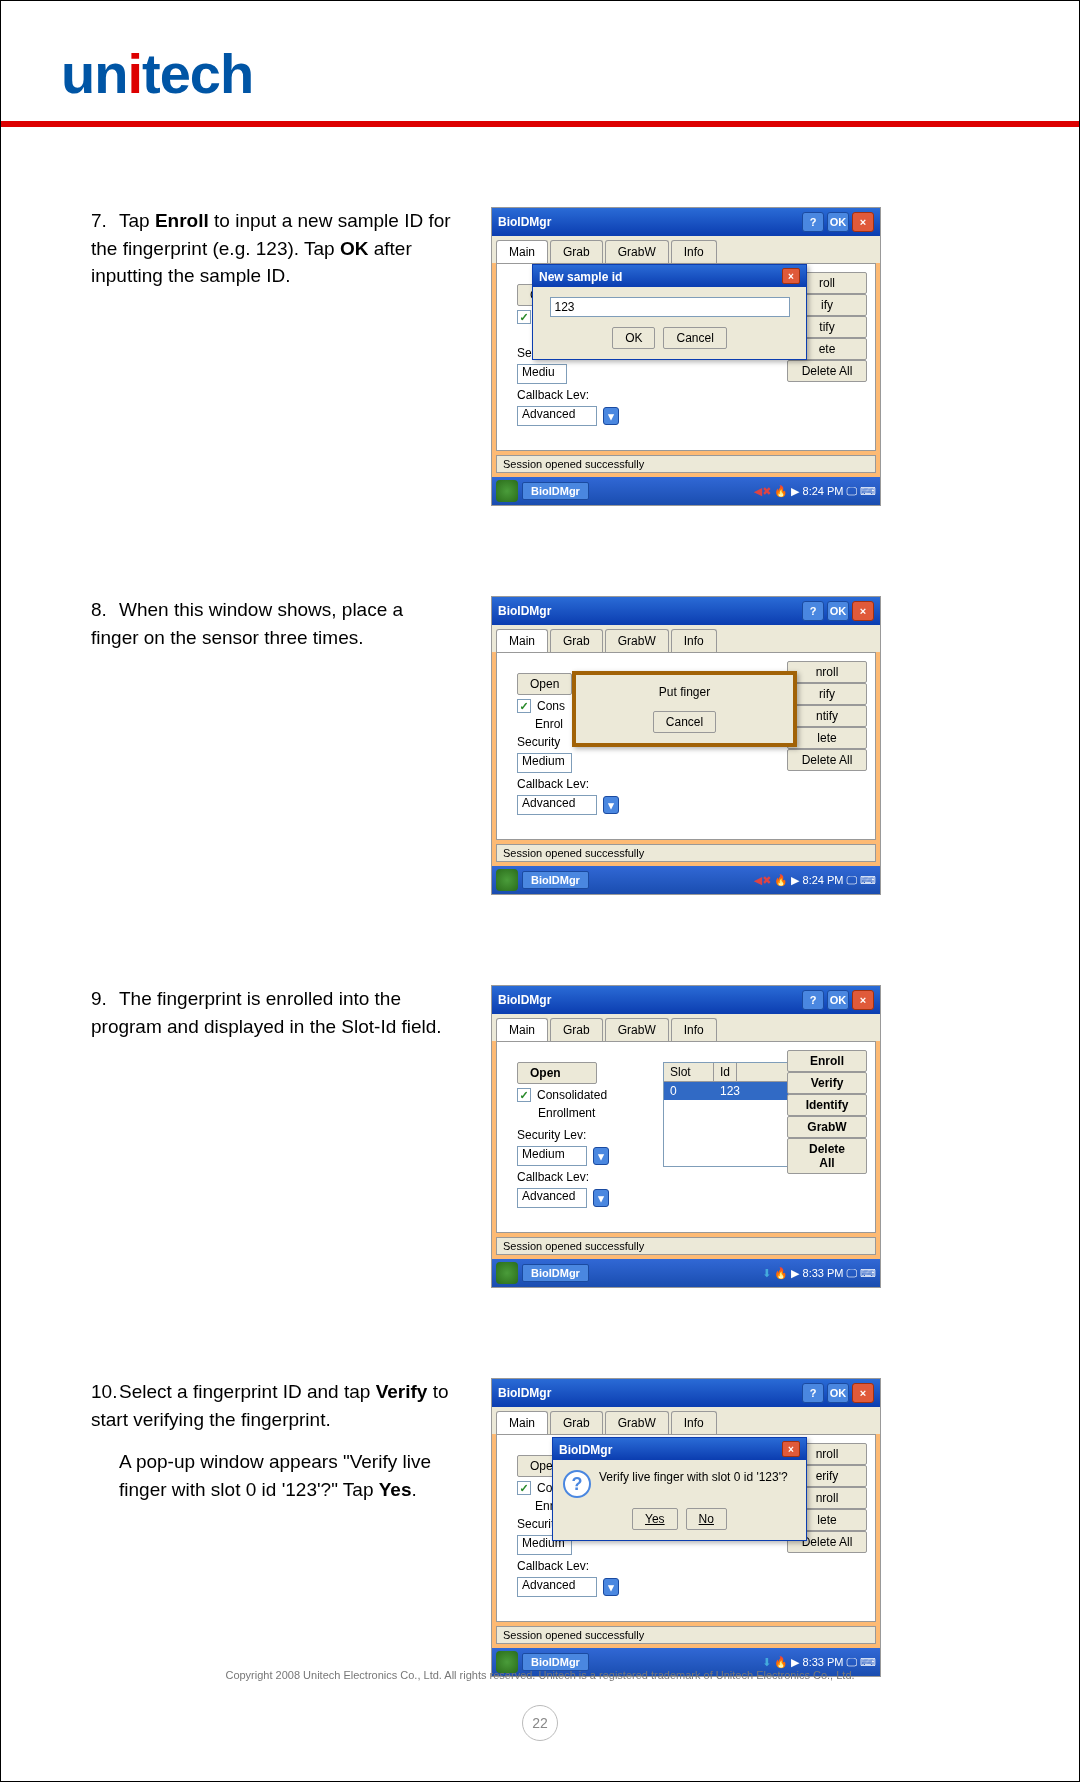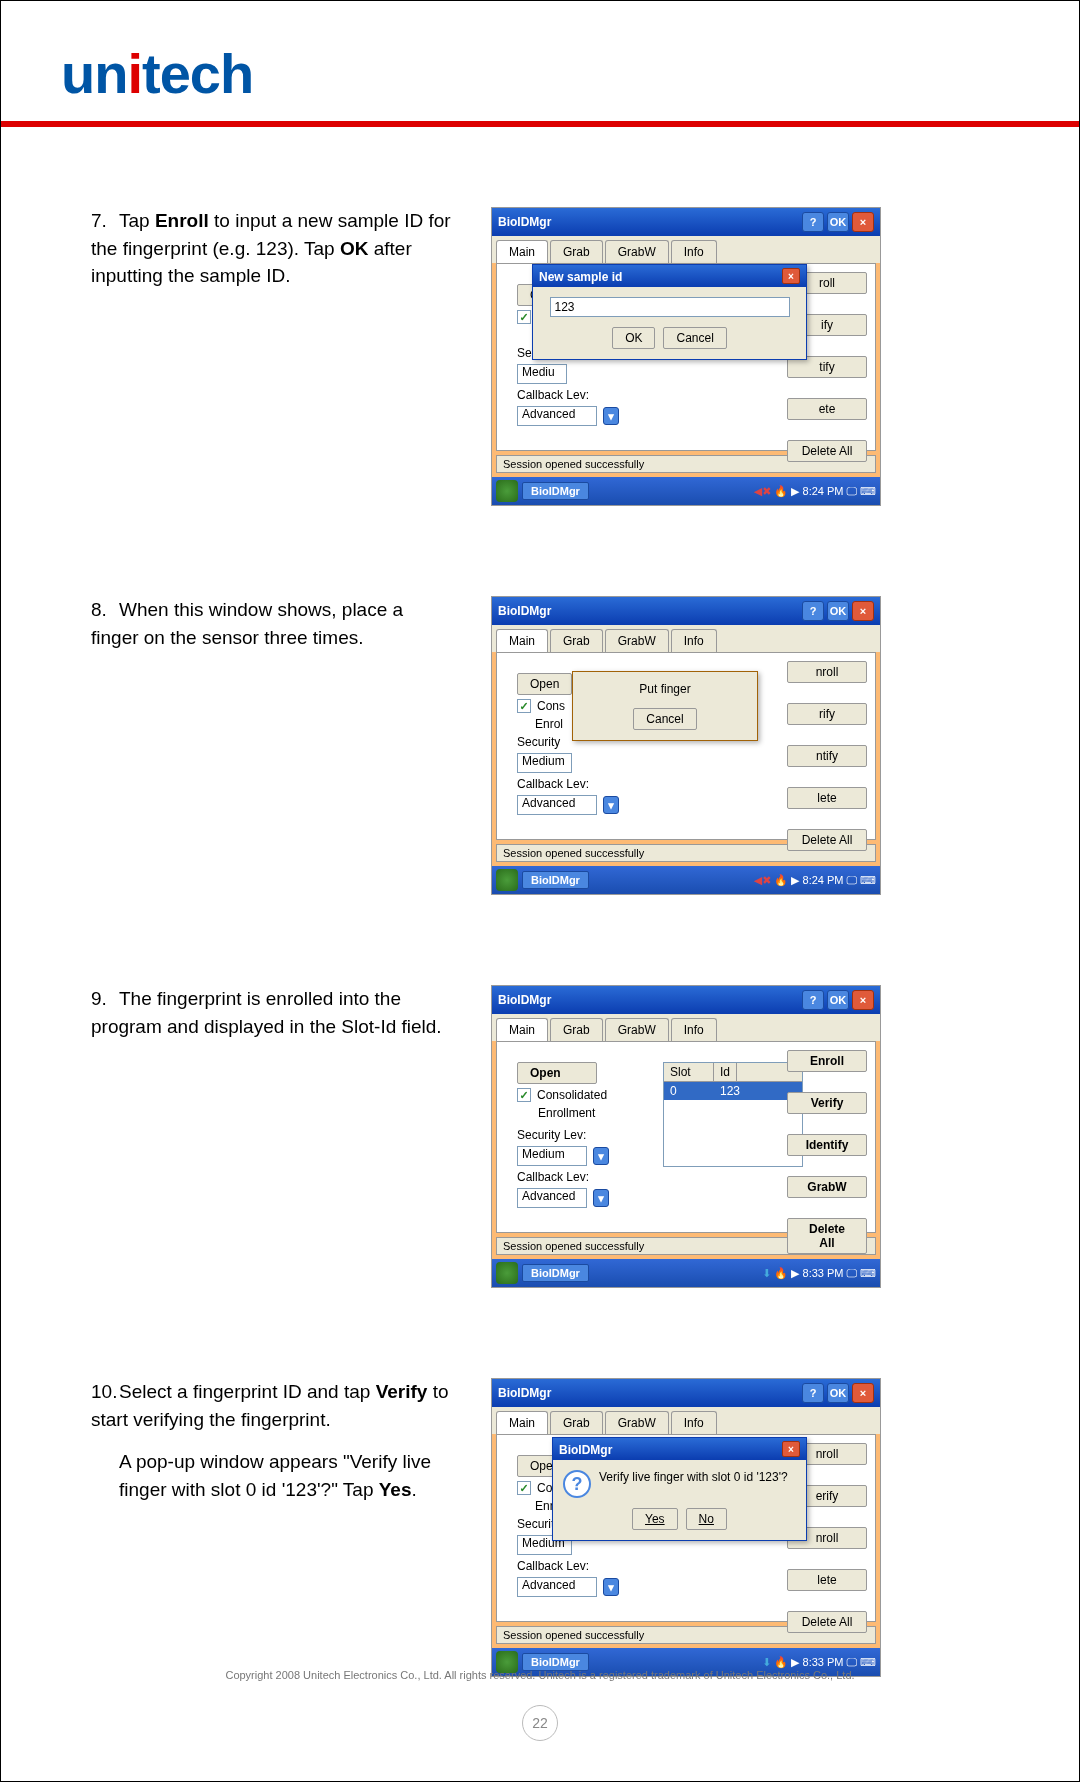--- a/index.html
+++ b/index.html
@@ -19,21 +19,21 @@
 .ss-btn-sm { width: 22px; height: 20px; background: #4a87e0; border: 1px solid #1a4aa0; color: #fff; font-size: 11px; font-weight: bold; display: flex; align-items: center; justify-content: center; border-radius: 3px; }
 .ss-btn-x { background: #e05a3a; border-color: #a03010; }
 .ss-tabs { display: flex; padding: 4px 4px 0; background: #ece9d8; }
 .ss-tab { padding: 4px 12px; background: #ece9d8; border: 1px solid #999; border-bottom: none; font-size: 12px; margin-right: 2px; border-radius: 3px 3px 0 0; }
 .ss-tab.active { background: #fff; }
 .ss-body { background: #fff; border: 1px solid #999; margin: 0 4px 4px; padding: 20px; position: relative; min-height: 170px; }
 .ss-row { display: flex; align-items: center; margin-bottom: 4px; gap: 6px; }
 .ss-inp { border: 1px solid #7f9db9; background: #fff; height: 20px; padding: 0 4px; font-size: 12px; }
 .ss-btn { background: #ece9d8; border: 1px solid #999; padding: 3px 12px; font-size: 12px; border-radius: 2px; }
 .ss-left-col { width: 140px; }
-.ss-right-col { position: absolute; right: 8px; top: 8px; display: flex; flex-direction: column; gap: 20px; }
+.ss-right-col { position: absolute; right: 8px; top: 8px; display: flex; flex-direction: column; gap: 0; }
 .ss-right-col .ss-btn { width: 80px; text-align: center; }
 .ss-table { border: 1px solid #7f9db9; background: #fff; width: 140px; height: 105px; font-size: 12px; }
 .ss-table-hdr { display: flex; background: #ece9d8; border-bottom: 1px solid #999; }
 .ss-table-hdr span { padding: 2px 6px; border-right: 1px solid #999; }
 .ss-table-row { display: flex; background: #316ac5; color: #fff; }
 .ss-table-row span { padding: 2px 6px; }
 .ss-status { background: #ece9d8; border: 1px solid #999; margin: 0 4px 4px; padding: 2px 6px; font-size: 11px; }
 .ss-taskbar { background: linear-gradient(#3168d5,#1a4db0); display: flex; align-items: center; padding: 2px 4px; color: #fff; font-size: 11px; height: 28px; }
 .ss-start { width: 22px; height: 22px; background: radial-gradient(#4a9c3a,#2a6c1a); border-radius: 4px; margin-right: 4px; }
 .ss-task-app { background: #4a87e0; border: 1px solid #1a4aa0; padding: 2px 8px; font-weight: bold; border-radius: 2px; }
@@ -182,21 +182,21 @@
             <span class="ss-inp" style="width:80px">Advanced</span>
             <span class="ss-btn-sm" style="width:16px;height:18px">▾</span>
           </div>
         <div class="ss-right-col">
             <span class="ss-btn">nroll</span>
             <span class="ss-btn">rify</span>
             <span class="ss-btn">ntify</span>
             <span class="ss-btn">lete</span>
             <span class="ss-btn">Delete All</span>
           </div>
-        <div class="ss-dialog" style="left:75px;top:18px;width:186px;border:1px solid #a16207">
+        <div class="ss-dialog" style="left:75px;top:18px;width:225px;border:4px solid #a16207">
           <div class="ss-dialog-body" style="background:#ece9d8">
             <div style="margin-bottom:12px">Put finger</div>
             <div class="ss-dialog-btns">
                 <span class="ss-btn">Cancel</span>
               </div>
           </div>
         </div>
       </div>
       <div class="ss-status">Session opened successfully</div>
       <div class="ss-taskbar">

